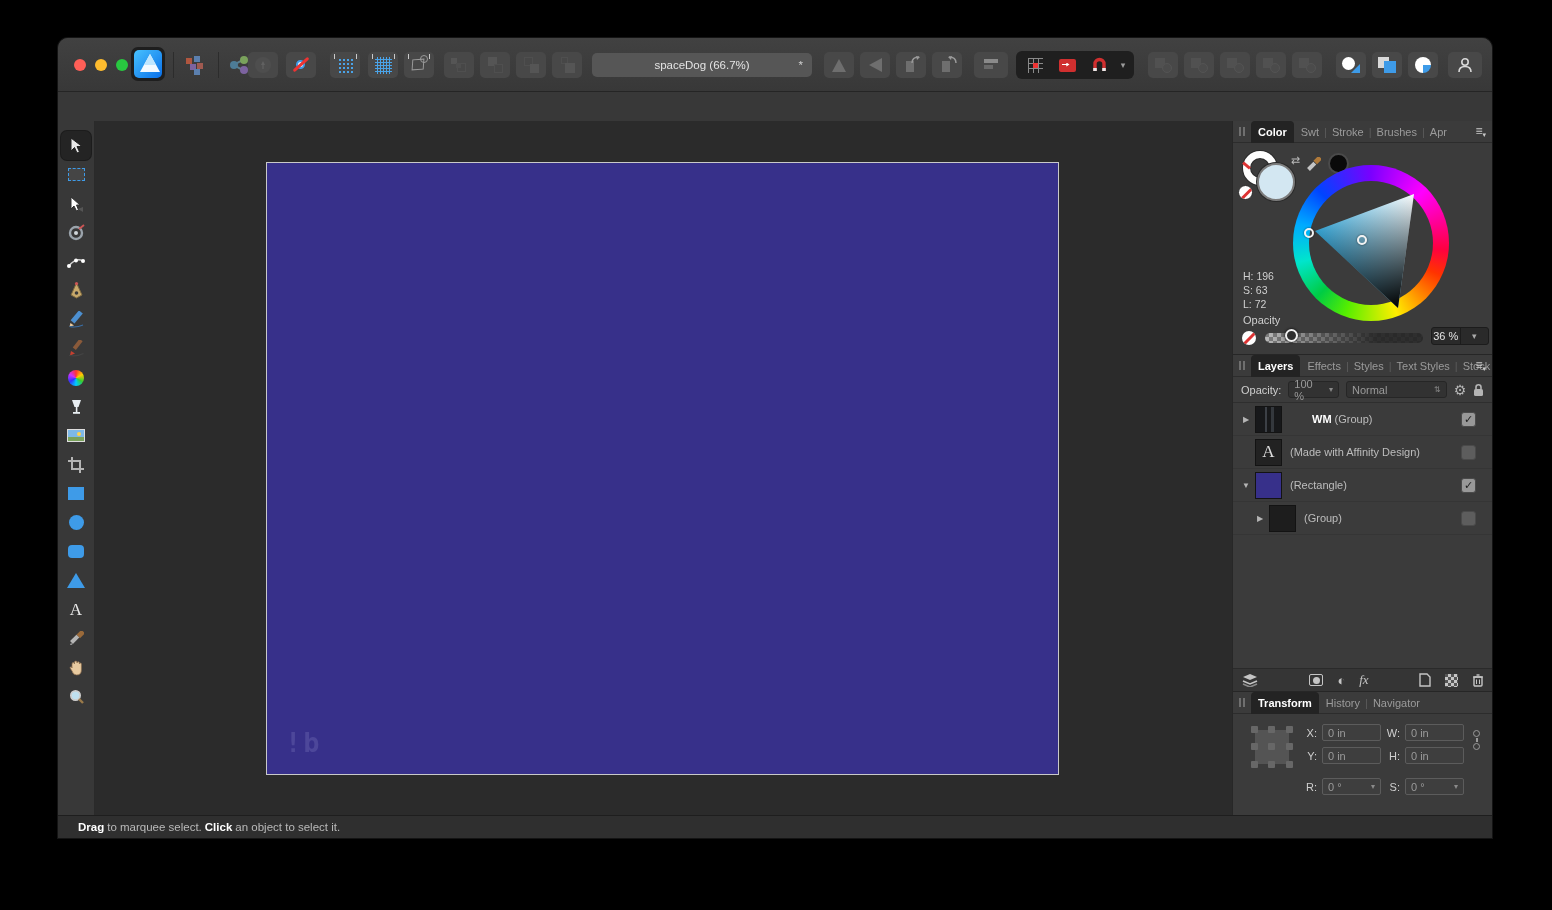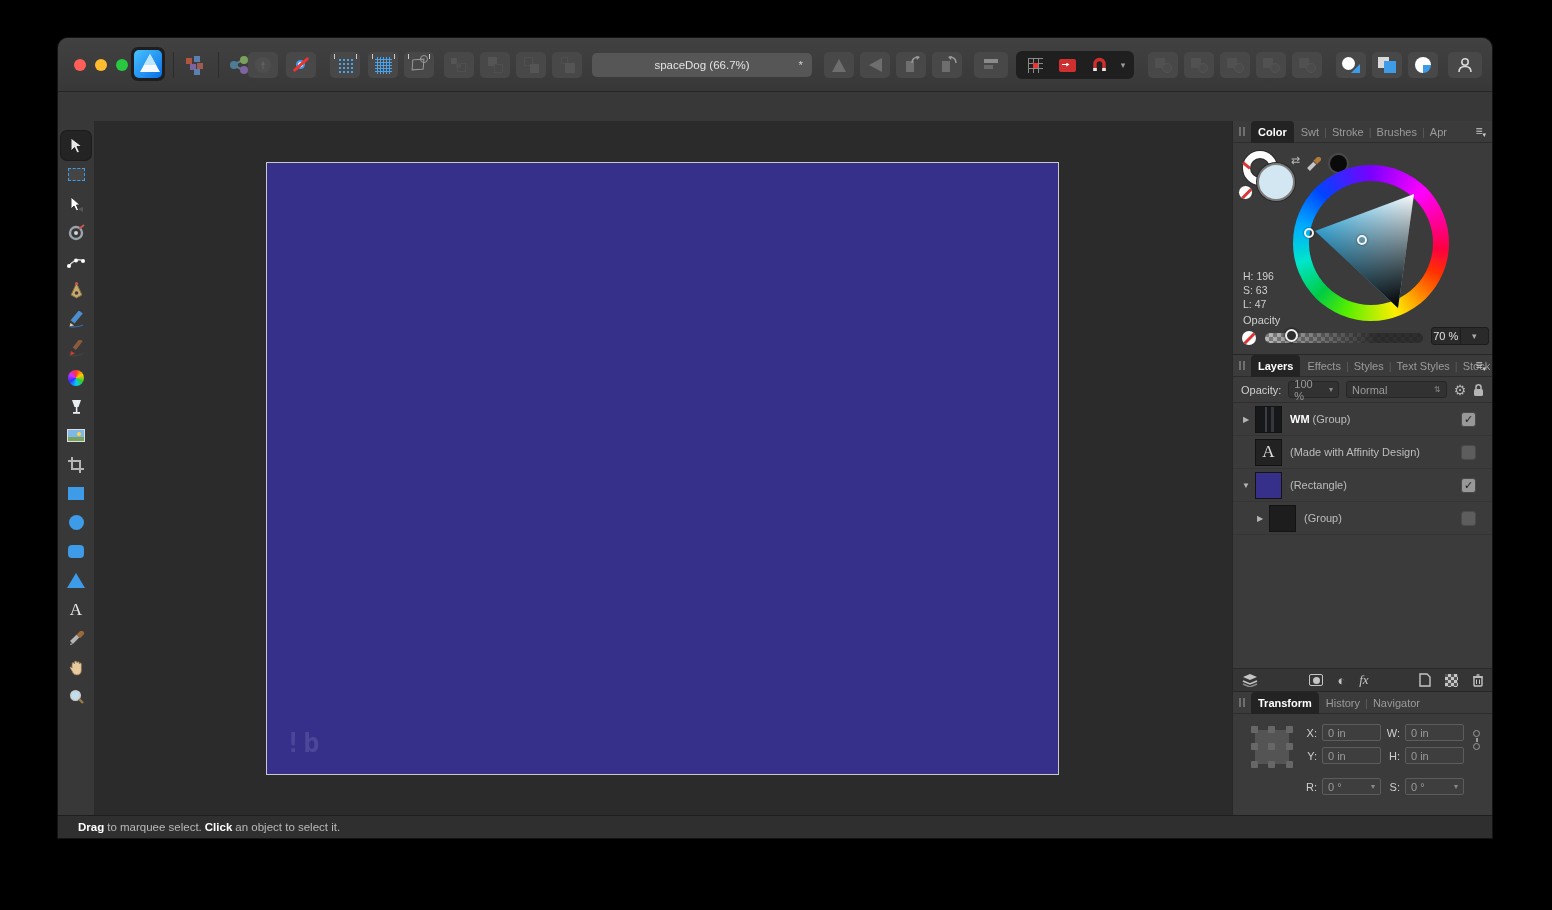--- a/index.html
+++ b/index.html
@@ -123,21 +123,21 @@
 #blendRow .olbl{color:#cfcfcf;}
 .combo{height:17px;background:#323232;border:1px solid #262626;border-radius:3px;display:flex;align-items:center;color:#9a9a9a;padding:0 5px;gap:5px;}
 .combo .cv{flex:1;}
 .combo .ca{font-size:8px;color:#8a8a8a;}
 #layerList{flex:1;overflow:hidden;}
 .lrow{height:33px;display:flex;align-items:center;position:relative;border-bottom:1px solid #353535;padding-left:4px;}
 .lrow .chev{width:18px;text-align:center;color:#b5b5b5;font-size:8px;flex:none;}
 .lrow .chevCirc{width:15px;height:15px;border-radius:50%;border:1.5px solid #b5b5b5;display:flex;align-items:center;justify-content:center;margin:0 1px;flex:none;font-size:7px;color:#d5d5d5;}
 .thumb{width:27px;height:27px;border:1px solid #131313;flex:none;margin-right:8px;background:#1d1f22;}
 .lname{white-space:nowrap;color:#bdbdbd;}
-.lname b{color:#fff;}
+.lname b{color:#fff;margin-left:22px;}
 .chk{position:absolute;right:16px;width:15px;height:15px;border-radius:3px;background:#5d5d5d;border:1px solid #4a4a4a;display:flex;align-items:center;justify-content:center;font-size:11px;color:#1e1e1e;}
 .chk.on{background:#989898;}
 .lrow.sel{background:#454d55;}
 .lrow.sel:after{content:"";position:absolute;left:0;right:0;bottom:-1px;height:2px;background:#2f9ff5;}
 #layersBottom{height:23px;background:#353535;border-top:1px solid #2a2a2a;display:flex;align-items:center;padding:0 8px;gap:14px;color:#c5c5c5;}
 #layersBottom .grow{flex:1;}
 .maskIc{width:14px;height:12px;border:1.5px solid #c5c5c5;border-radius:2px;display:flex;align-items:center;justify-content:center;}
 .maskIc i{width:7px;height:7px;border-radius:50%;background:#c5c5c5;}
 .fxTxt{font-style:italic;font-family:"Liberation Serif",serif;font-size:13px;}
 .checker{width:13px;height:13px;background:repeating-conic-gradient(#c5c5c5 0 25%,#555 0 50%) 0 0/6px 6px;}
@@ -533,28 +533,28 @@
             </defs>
             <polygon points="22,66 121,29 105,143" fill="url(#g1)"></polygon>
             <polygon points="22,66 121,29 105,143" fill="url(#g2)"></polygon>
           </svg>
           <span class="selDot" style="left:11px;top:63px"></span>
           <span class="selDot" style="left:64px;top:70px"></span>
         </div>
 
         <span class="hslTxt" style="top:149px">H: 196</span>
         <span class="hslTxt" style="top:163px">S: 63</span>
-        <span class="hslTxt" style="top:177px">L: 47</span>
+        <span class="hslTxt" style="top:177px">L: 72</span>
 
         <span id="opacityLbl">Opacity</span>
         <span class="noneSm"></span>
         <div id="opTrack"></div>
         <div id="opHandle"></div>
         <div id="opValBox">
-          <span>70 %</span>
+          <span>36 %</span>
           <span class="cd">▾</span>
         </div>
       </div>
 
       <div id="layersPanel">
         <div class="tabbar">
           <span class="grip">
               <i></i>
               <i></i>
             </span>

